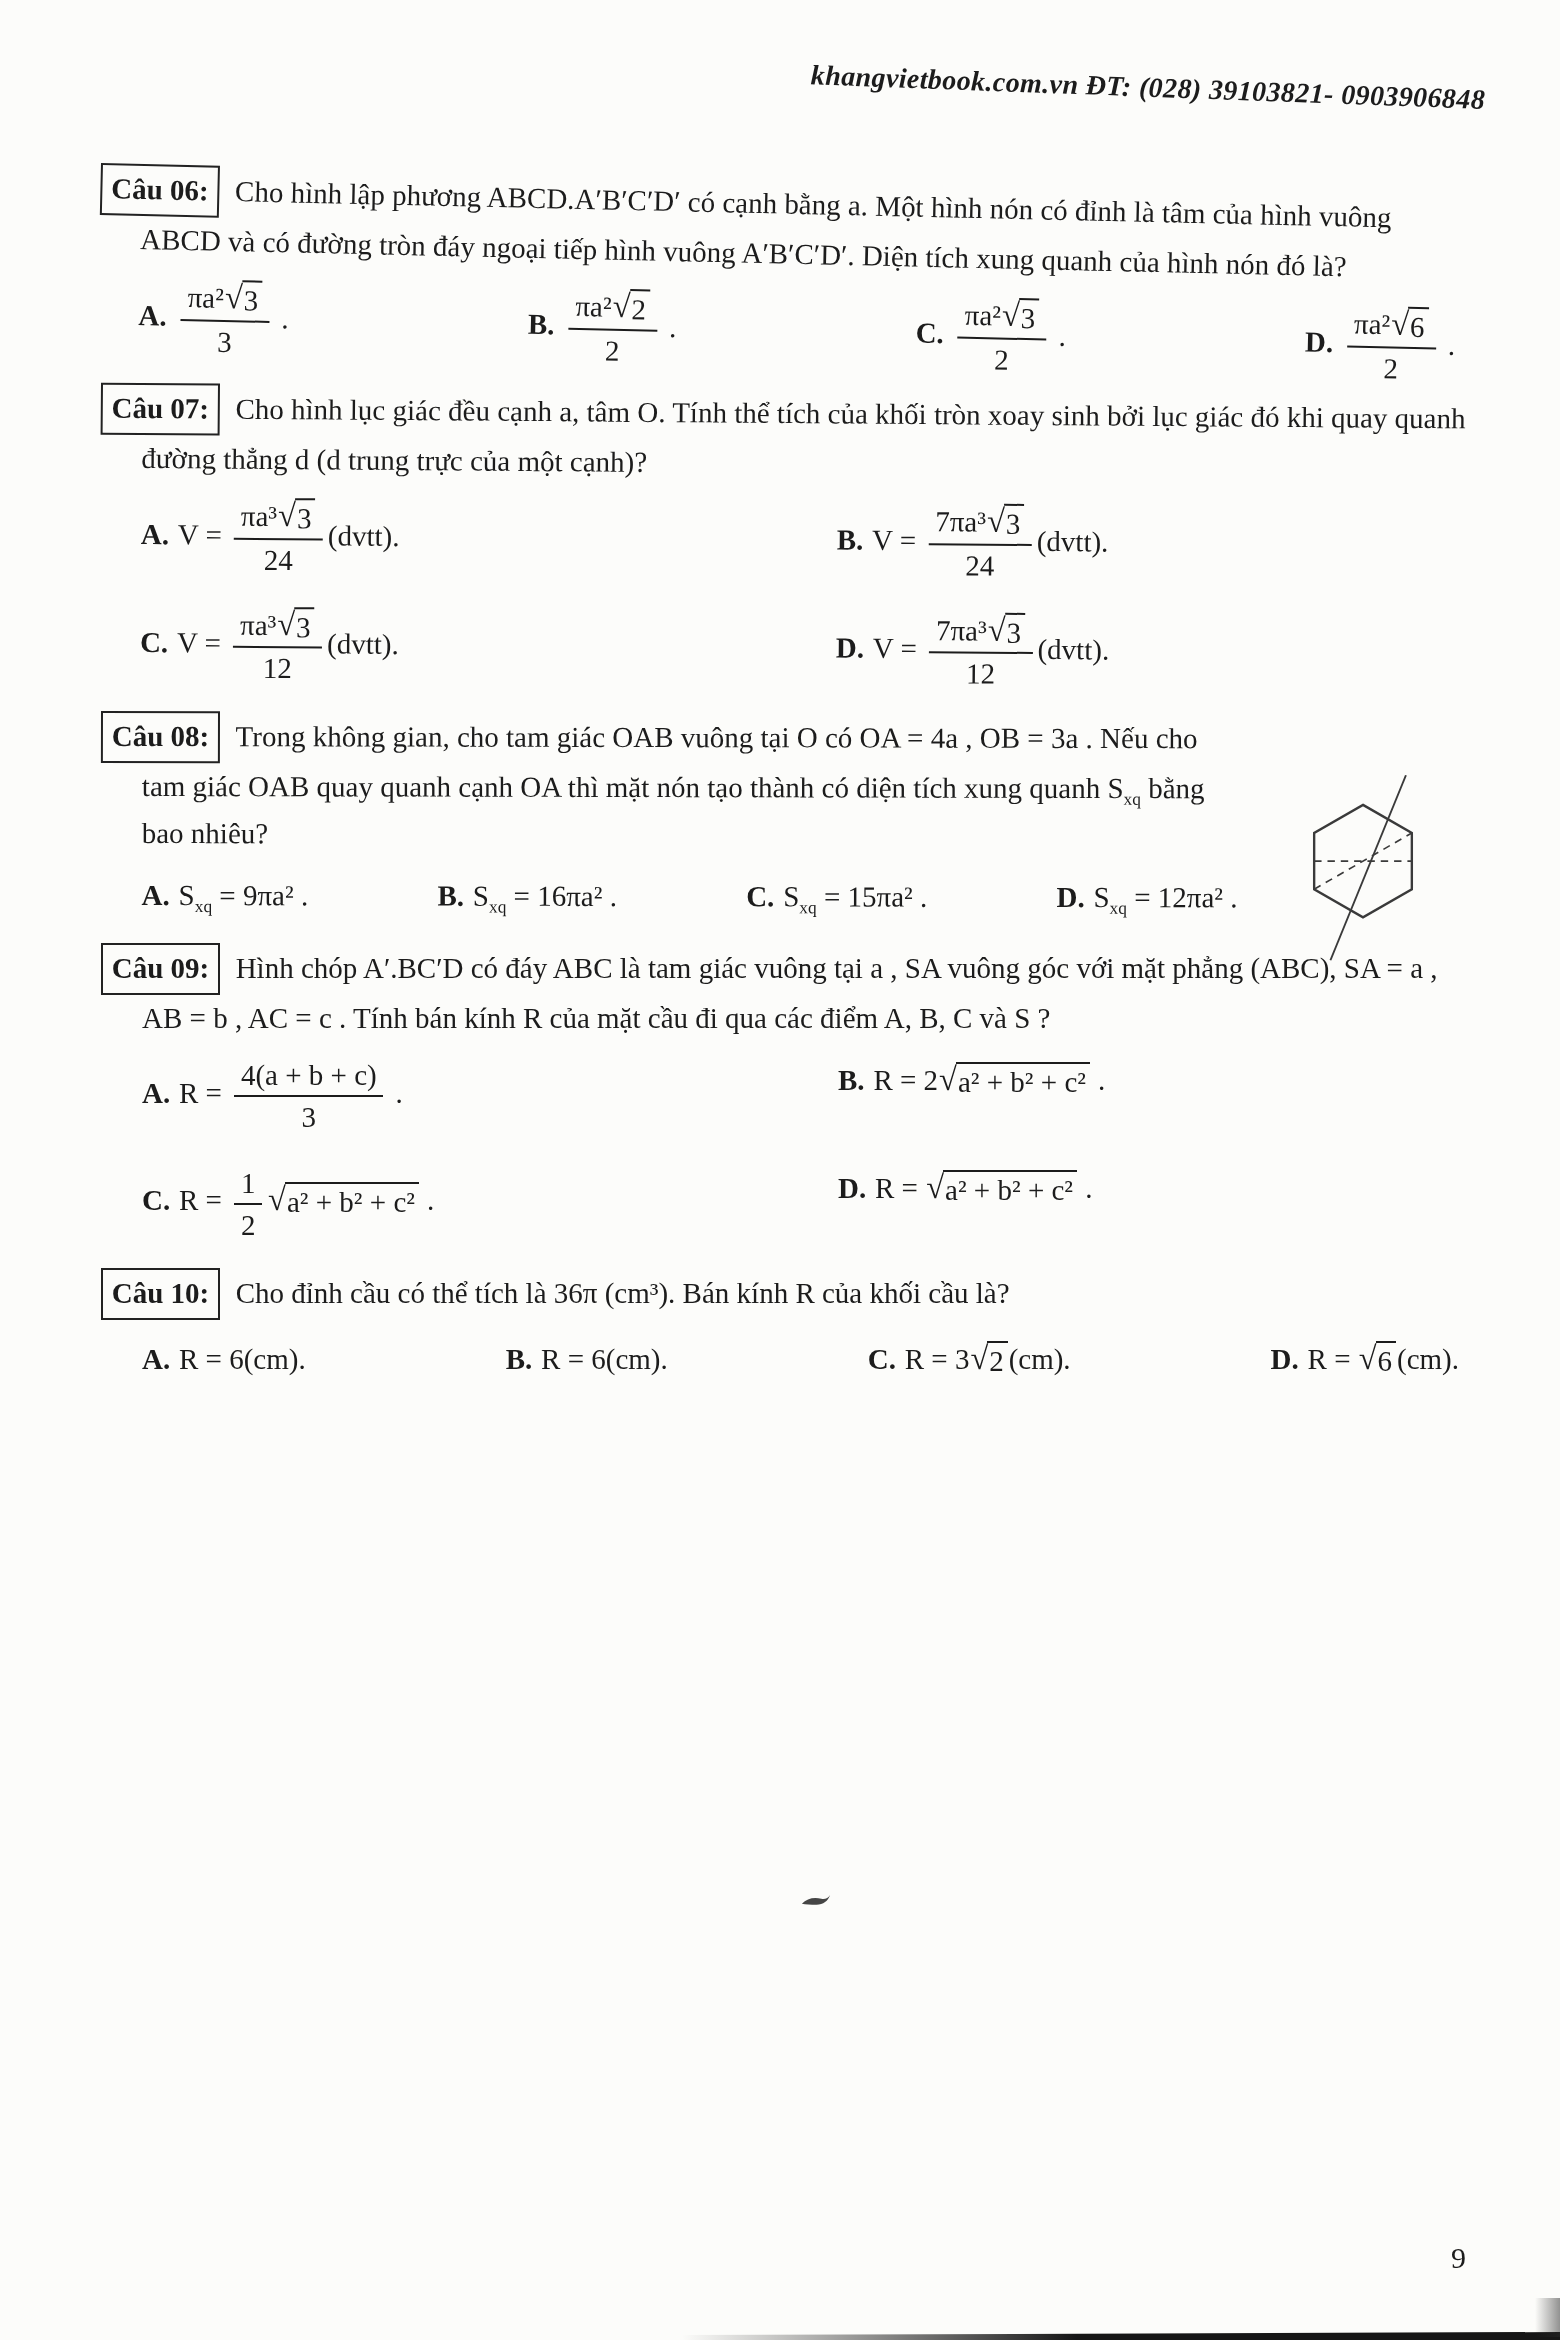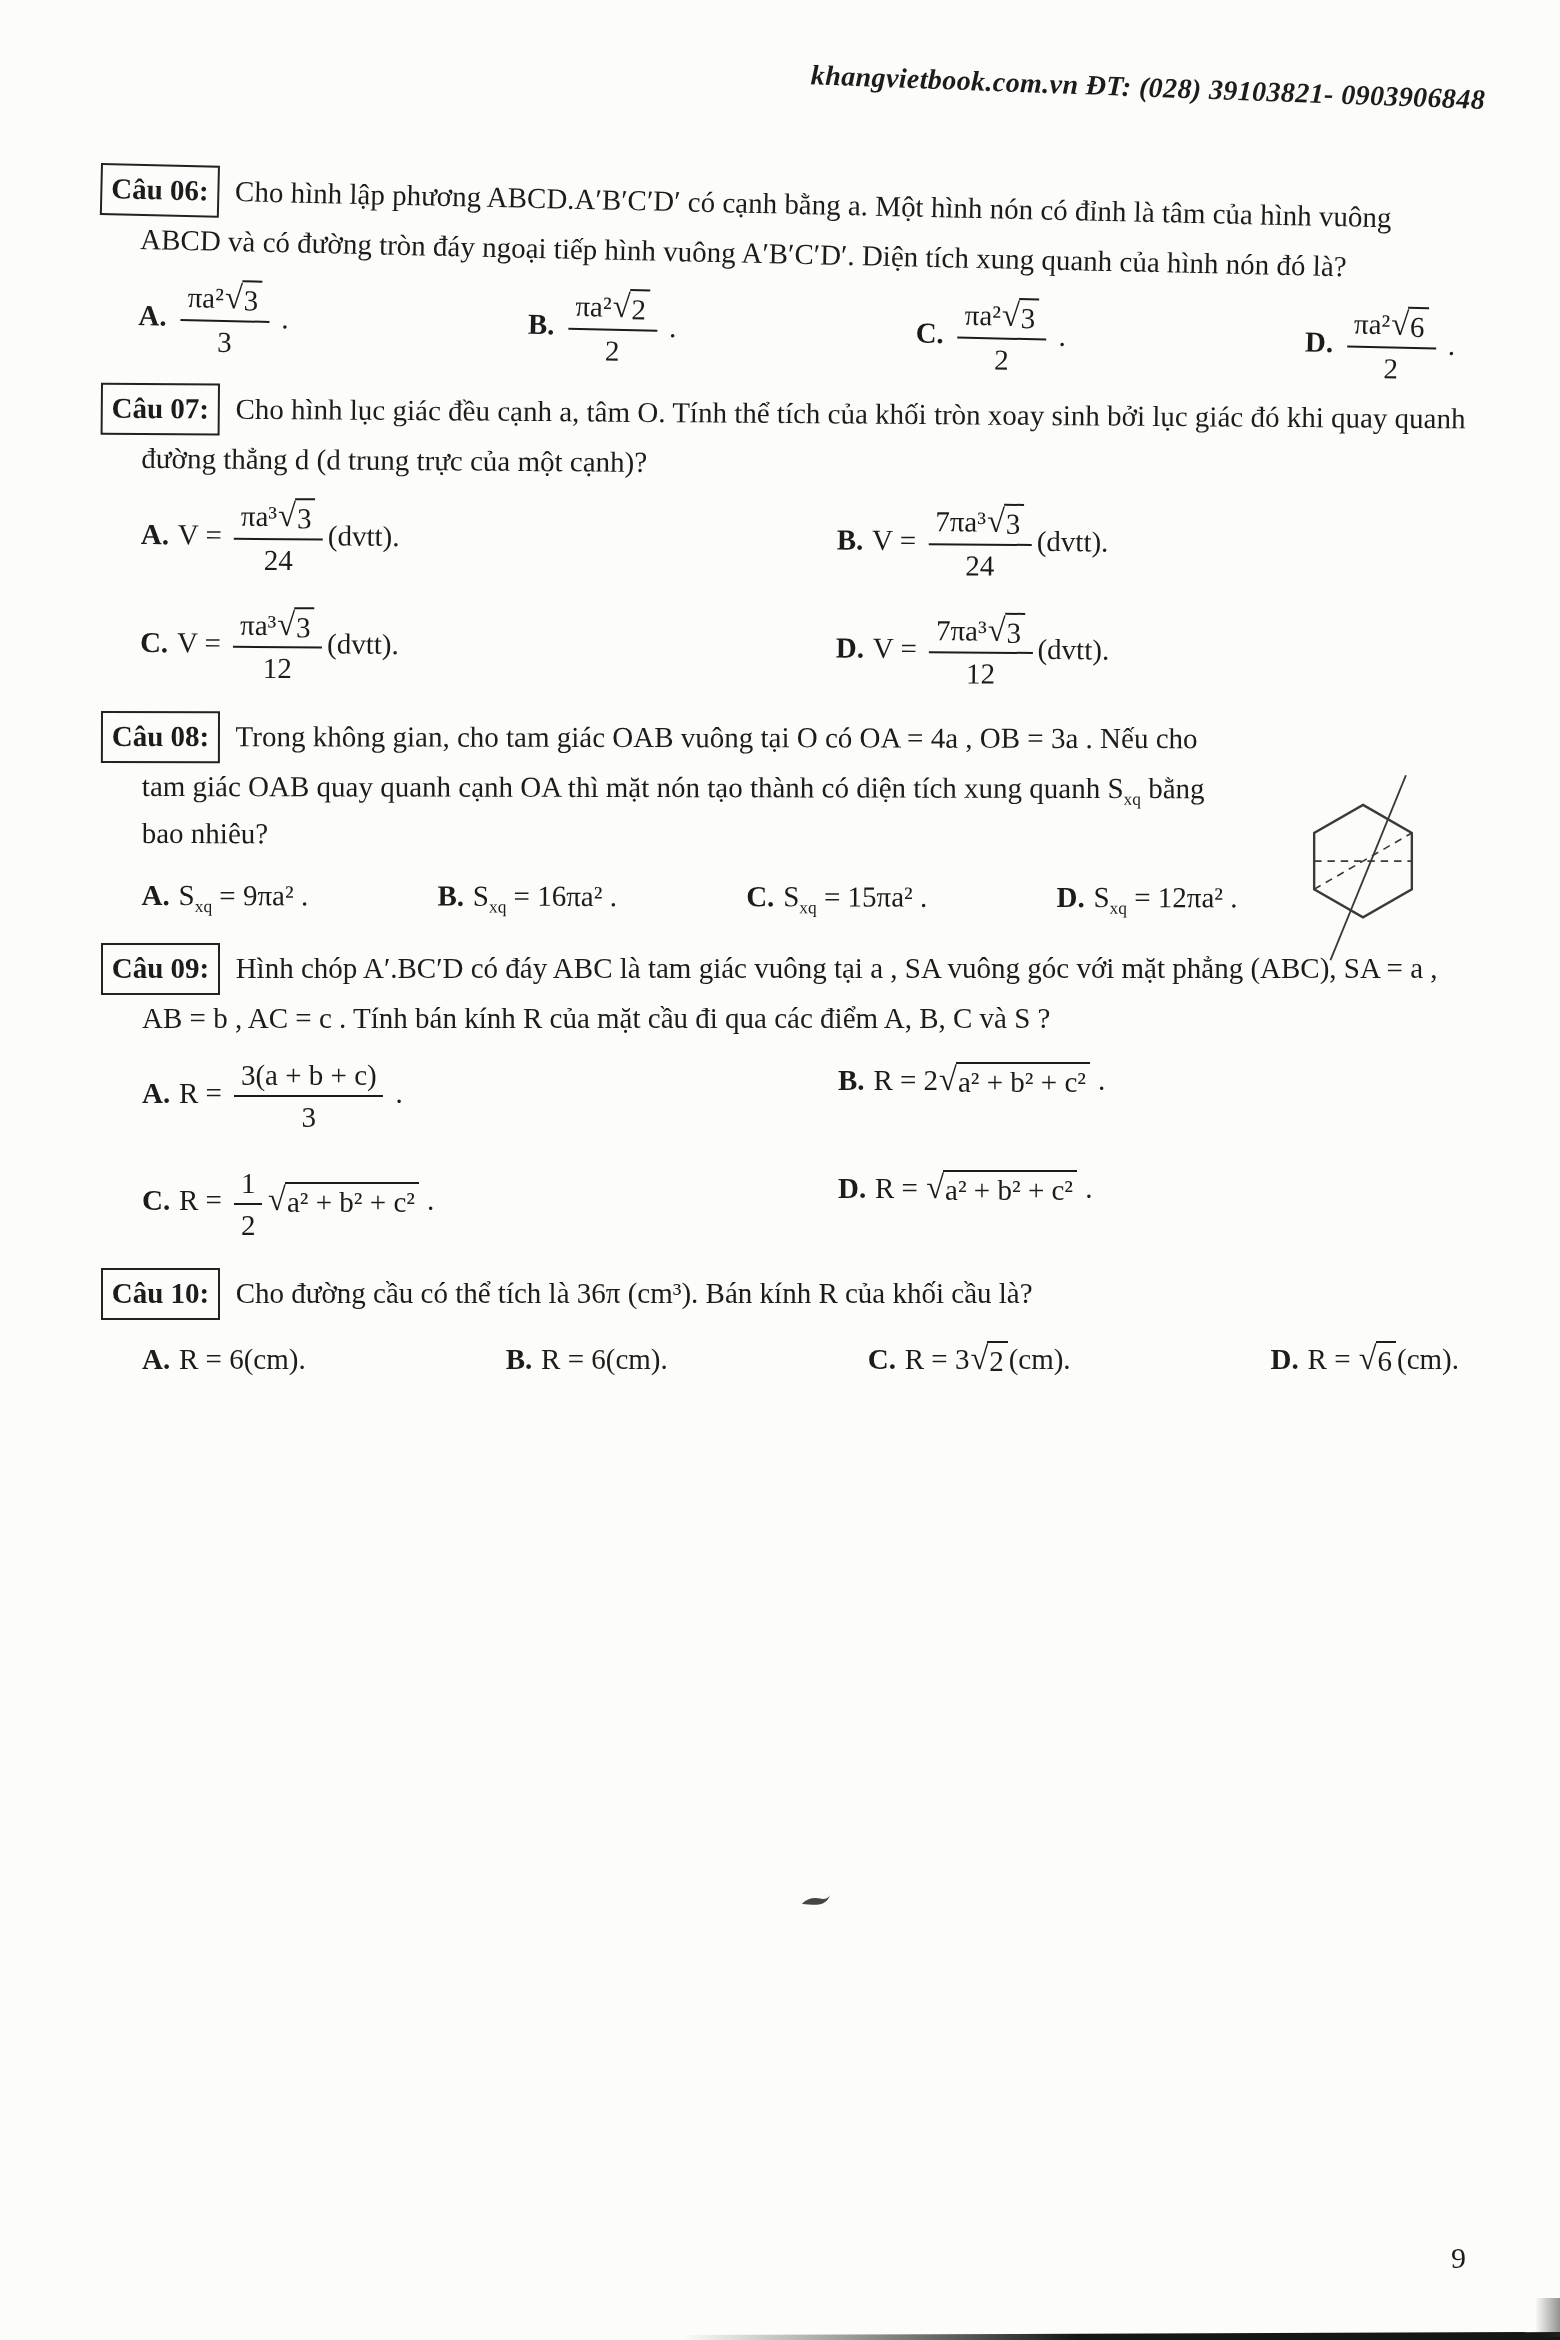--- a/index.html
+++ b/index.html
@@ -111,38 +111,38 @@
           <span class="opt"><b class="opt-label">A.</b><span class="opt-expr">S<sub class="subscript">xq</sub> = 9πa² .</span></span>
           <span class="opt"><b class="opt-label">B.</b><span class="opt-expr">S<sub class="subscript">xq</sub> = 16πa² .</span></span>
           <span class="opt"><b class="opt-label">C.</b><span class="opt-expr">S<sub class="subscript">xq</sub> = 15πa² .</span></span>
           <span class="opt"><b class="opt-label">D.</b><span class="opt-expr">S<sub class="subscript">xq</sub> = 12πa² .</span></span>
         </div>
   </div>
 
   <div class="question q4">
     <span class="qlabel">Câu 09:</span><span class="qbody">Hình chóp A′.BC′D có đáy ABC là tam giác vuông tại a , SA vuông góc với mặt phẳng (ABC), SA = a , AB = b , AC = c . Tính bán kính R của mặt cầu đi qua các điểm A, B, C và S ?</span>
     <div class="options grid2">
-          <span class="opt"><b class="opt-label">A.</b><span class="opt-expr">R = <span class="frac"><span class="num">3(a + b + c)</span><span class="den">3</span></span> .</span></span>
+          <span class="opt"><b class="opt-label">A.</b><span class="opt-expr">R = <span class="frac"><span class="num">4(a + b + c)</span><span class="den">3</span></span> .</span></span>
           <span class="opt"><b class="opt-label">B.</b><span class="opt-expr">R = 2<span class="sqrt">
                 <span class="rad">√</span>
                 <span class="bar">a² + b² + c²</span>
               </span> .</span></span>
           <span class="opt"><b class="opt-label">C.</b><span class="opt-expr">R = <span class="frac"><span class="num">1</span><span class="den">2</span></span><span class="sqrt">
                 <span class="rad">√</span>
                 <span class="bar">a² + b² + c²</span>
               </span> .</span></span>
           <span class="opt"><b class="opt-label">D.</b><span class="opt-expr">R = <span class="sqrt">
                 <span class="rad">√</span>
                 <span class="bar">a² + b² + c²</span>
               </span> .</span></span>
         </div>
   </div>
 
   <div class="question q5">
-    <span class="qlabel">Câu 10:</span><span class="qbody">Cho đường cầu có thể tích là 36π (cm³). Bán kính R của khối cầu là?</span>
+    <span class="qlabel">Câu 10:</span><span class="qbody">Cho đỉnh cầu có thể tích là 36π (cm³). Bán kính R của khối cầu là?</span>
     <div class="options row4">
           <span class="opt"><b class="opt-label">A.</b><span class="opt-expr">R = 6(cm).</span></span>
           <span class="opt"><b class="opt-label">B.</b><span class="opt-expr">R = 6(cm).</span></span>
           <span class="opt"><b class="opt-label">C.</b><span class="opt-expr">R = 3<span class="sqrt">
                 <span class="rad">√</span>
                 <span class="bar">2</span>
               </span>(cm).</span></span>
           <span class="opt"><b class="opt-label">D.</b><span class="opt-expr">R = <span class="sqrt">
                 <span class="rad">√</span>
                 <span class="bar">6</span>

